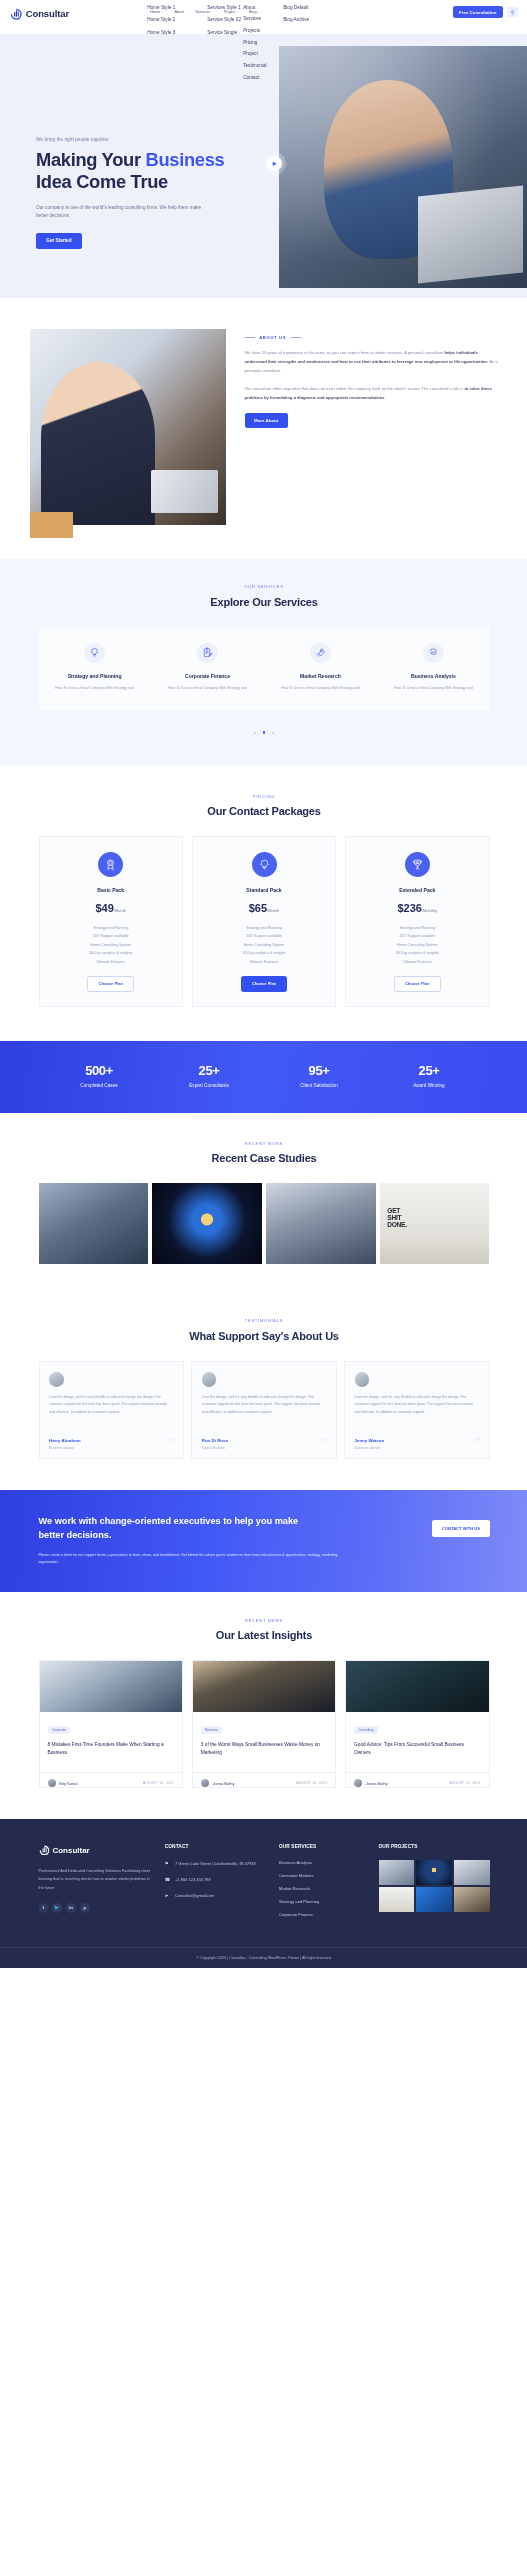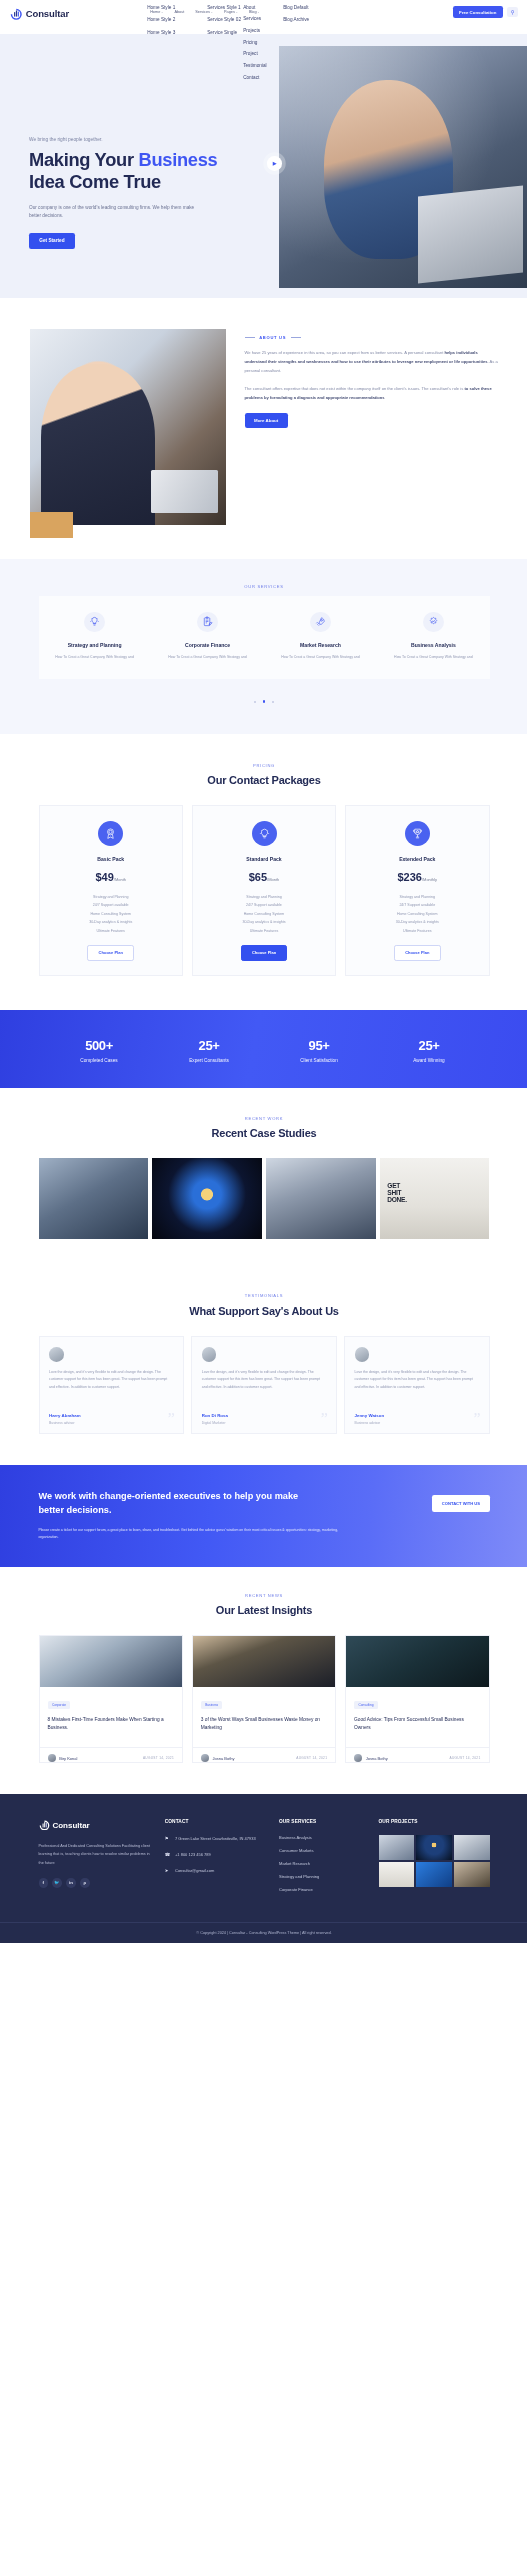--- a/index.html
+++ b/index.html
@@ -94,21 +94,21 @@
     transform:skewY(-6deg);
   }
   .play-btn {
     position:absolute; left:52%; top:49%; width:14.7px; height:14.7px;
     margin-left:-7.3px; margin-top:-7.3px;
     border-radius:50%; background:#fff;
     display:flex; align-items:center; justify-content:center;
     color:#3f56f2; font-size:5.1px; z-index:3;
     box-shadow:0 0 0 3.7px rgba(255,255,255,.28);
   }
-  .hero-copy { position:absolute; left:29px; top:103px; width:220px; }
+  .hero-copy { position:absolute; left:36px; top:103px; width:220px; }
   .hero-eyebrow { font-size:4.8px; color:#7b83a3; margin-bottom:6.6px; }
   .hero-title {
     font-size:18.3px; line-height:1.22; font-weight:bold; color:#222a55;
     letter-spacing:-0.3px;
   }
   .hero-title .accent { color:#3f56f2; }
   .hero-desc {
     font-size:4.7px; line-height:1.85; color:#6b7292; margin-top:10.3px; width:176px;
   }
   .btn-primary {
@@ -212,21 +212,21 @@
   .btn-plan {
     margin-top:9.5px; font-size:4px; font-weight:bold;
     padding:4.4px 10.3px; border-radius:2.2px;
     background:#fff; color:#3350ef; border:0.7px solid #cfd6f7;
   }
   .btn-plan.filled { background:#3350ef; color:#fff; border-color:#3350ef; }
 
   
   .counters {
     background:linear-gradient(100deg,#2f3fe0 0%,#4259f5 48%,#3b4cf0 100%);
-    padding:28px 0 25px;
+    padding:22px 0 25px;
   }
   .cnt-grid { display:flex; width:440px; margin:0 auto; }
   .cnt { flex:1; text-align:center; color:#fff; }
   .cnt-num { font-size:13px; font-weight:bold; letter-spacing:-0.4px; }
   .cnt-label { font-size:4.7px; margin-top:4.4px; opacity:.95; }
 
   
   .cases { background:#fff; padding:28px 0 29px; }
   .case-grid { display:flex; gap:4.4px; width:451px; margin:0 auto; }
   .case-img { flex:1; height:81px; position:relative; overflow:hidden; }
@@ -437,20 +437,21 @@
       </p>
       <p class="about-p">
         <span>The consultant offers expertise that does not exist within the company itself  on the client's issues. The consultant's role is </span><b>to solve these problems by formulating a diagnosis and appropriate recommendations</b>
       </p>
       <button class="btn-more">More About</button>
     </div>
   </section>
 
   <section class="services">
     <div class="sec-eyebrow">Our Services</div>
+    <h2 class="sec-title">Explore Our Services</h2>
     <div class="svc-grid">
 
       <div class="svc-card">
         <div class="svc-icon">
           <svg width="11" height="11" viewBox="0 0 24 24" fill="none" stroke="#3f56f2" stroke-width="1.4">
             <path d="M9 17h6M10 20h4M12 3a6 6 0 0 0-3 11v2h6v-2a6 6 0 0 0-3-11z"></path>
             <path d="M3 12h1.5M19.5 12H21M5.5 5.5l1 1M17.5 6.5l1-1"></path>
           </svg>
         </div>
         <div class="svc-name">Strategy and Planning</div>

